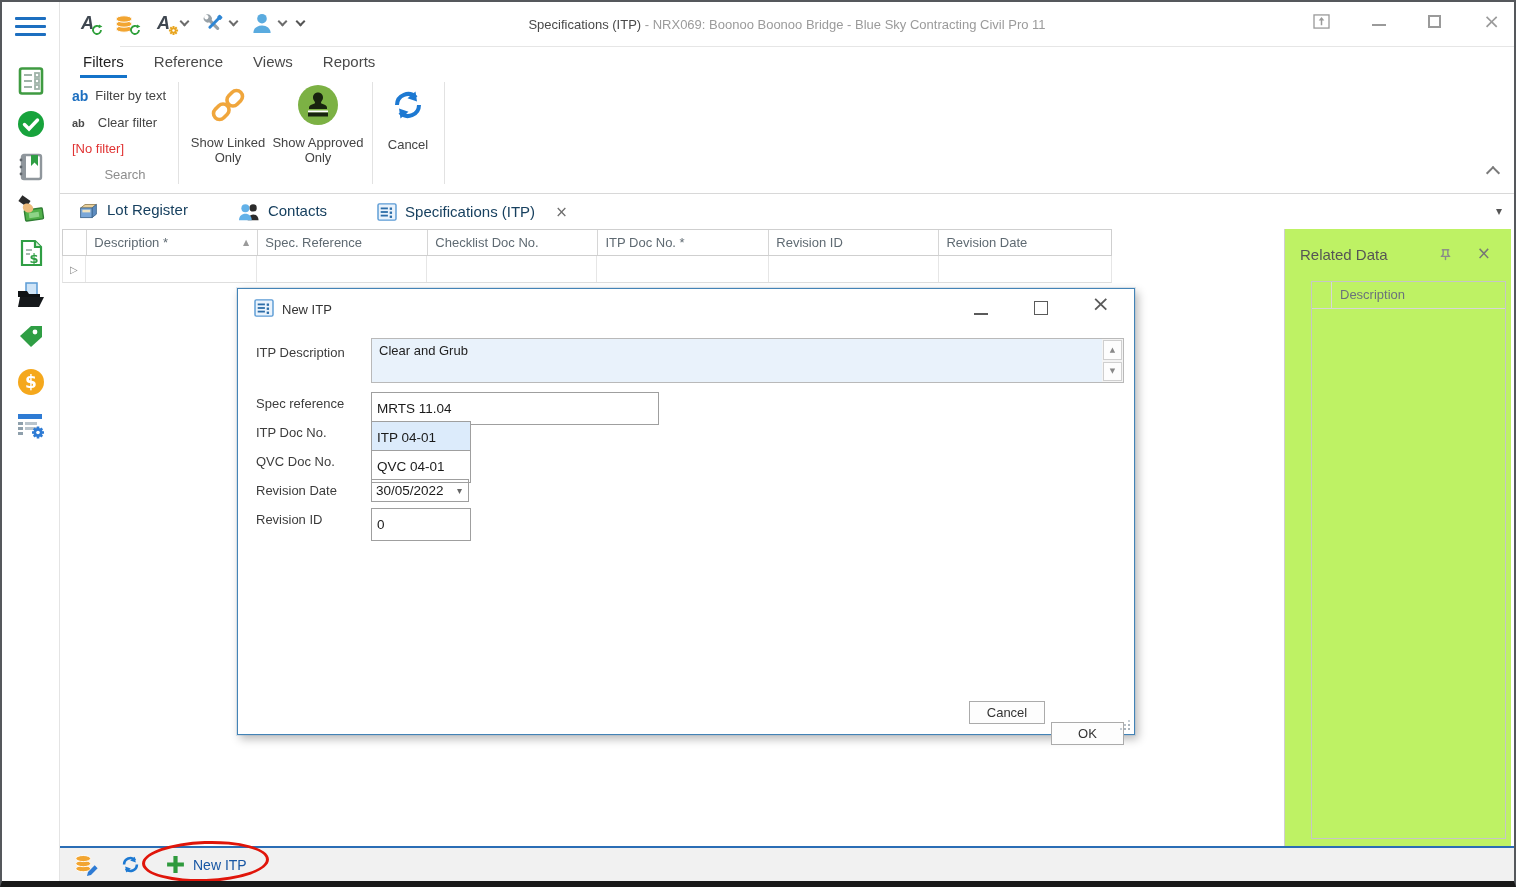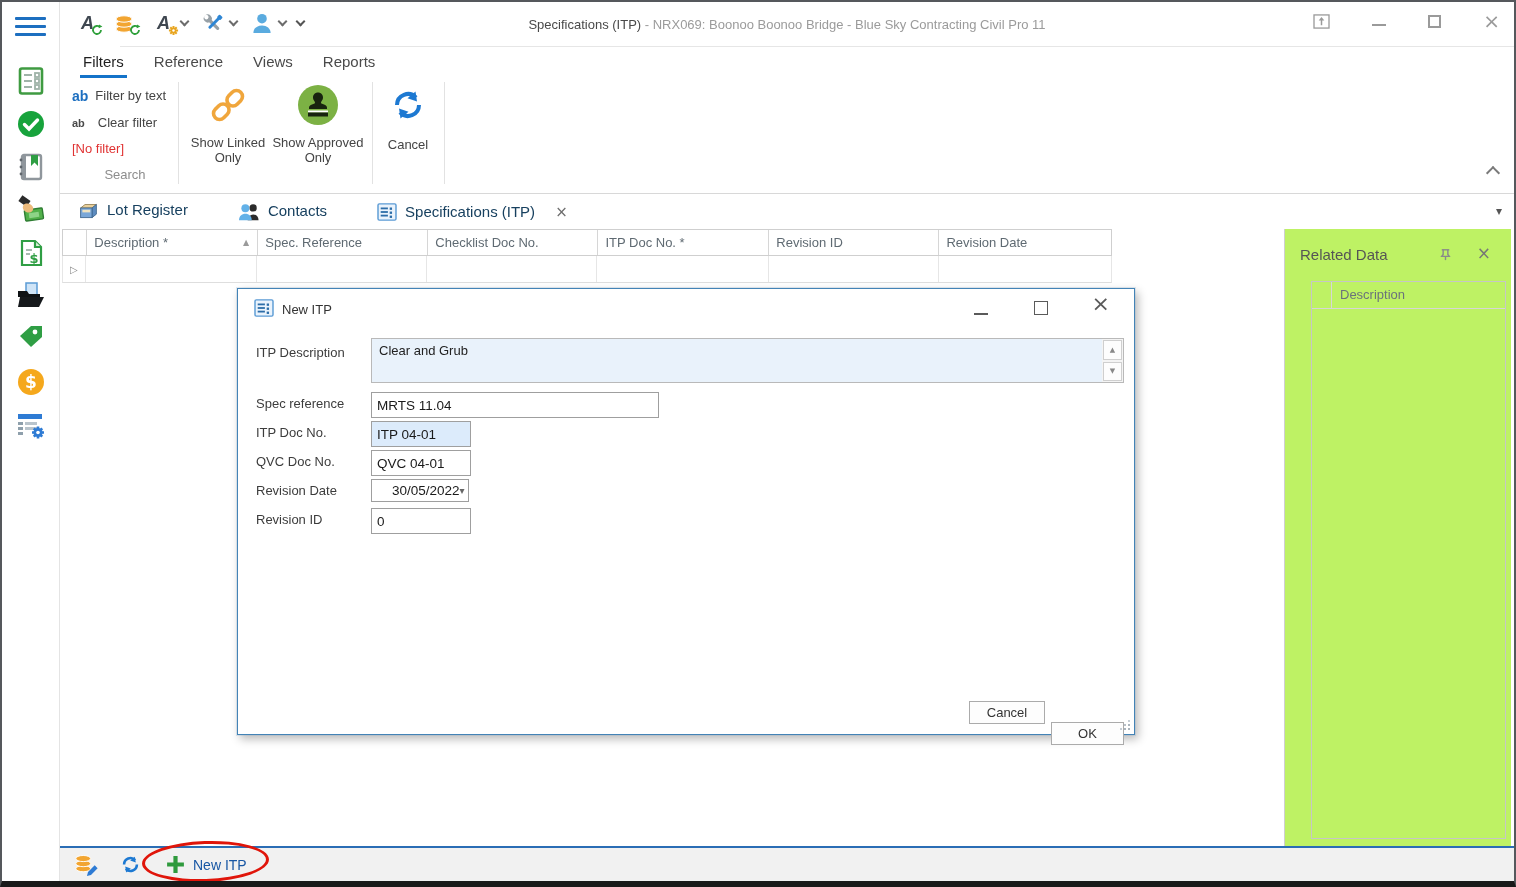--- a/index.html
+++ b/index.html
@@ -104,23 +104,23 @@
   .dmax .wc-max { background:transparent; border:1.5px solid #5a5a5a; width:14px; height:14px; }
   .dclose .wc-x { color:#5a5a5a; font-size:22px; }
   .dlg-label { position:absolute; left:18px; height:23px; line-height:23px; font-size:13px; color:#3c3c3c; }
   .desc-box { position:absolute; left:133px; top:49px; width:753px; height:45px; border:1px solid #b9b9b9; display:flex; }
   .desc-text { flex:1; background:#e9f2fb; font-size:13px; color:#222; padding:4px 7px; }
   .desc-spin { width:21px; display:flex; flex-direction:column; background:#f4f4f4; }
   .spin-btn { flex:1; background:#fdfdfd; border:1px solid #cfcfcf; margin:1px 1px; display:flex;
               align-items:center; justify-content:center; font-size:7px; color:#888; cursor:pointer;
               font-family:"DejaVu Sans",sans-serif; }
   .dlg-input { position:absolute; border:1px solid #9f9f9f; font-size:13.5px; color:#1a1a1a;
-               padding:0 5px; height:26px; font-family:inherit; background:#fff; }
+               padding:0 5px; height:33px; font-family:inherit; background:#fff; }
   .combo { position:absolute; left:133px; top:190px; width:98px; height:23px; border:1px solid #9f9f9f;
-           display:flex; align-items:center; padding-left:20px; font-size:13.5px; color:#1a1a1a; cursor:pointer; }
+           display:flex; align-items:center; padding-left:4px; font-size:13.5px; color:#1a1a1a; cursor:pointer; }
   .combo-arrow { margin-left:auto; padding-right:6px; font-size:10px; color:#666; font-family:"DejaVu Sans",sans-serif; }
   .dlg-btn { position:absolute; top:412px; height:23px; background:#fdfdfd; border:1px solid #ababab;
              font-size:13px; color:#333; text-align:center; line-height:21px; cursor:pointer; }
   .btn-cancel { left:731px; width:76px; }
   .btn-ok { left:813px; width:73px;margin-top:21px; }
   .grip { position:absolute; right:3px; bottom:3px; width:12px; height:12px; cursor:nwse-resize; }
   .grip::before { content:""; position:absolute; right:1px; bottom:1px; width:2px; height:2px; background:#aab4bd;
                   box-shadow:-4px 0 #aab4bd, 0 -4px #aab4bd, -8px 0 #c6ced6, 0 -8px #c6ced6, -4px -4px #b8c1c9; }
 </style>
 </head>

